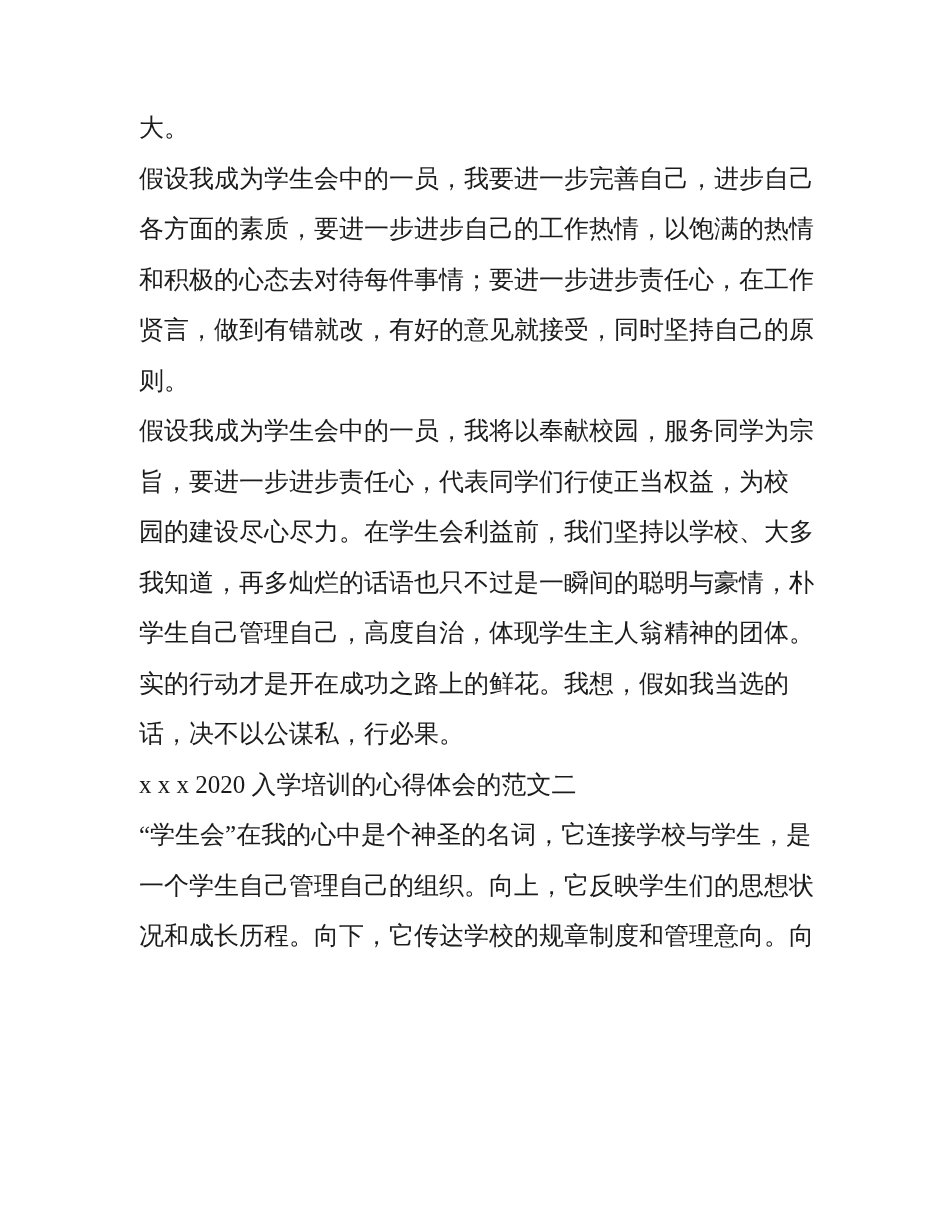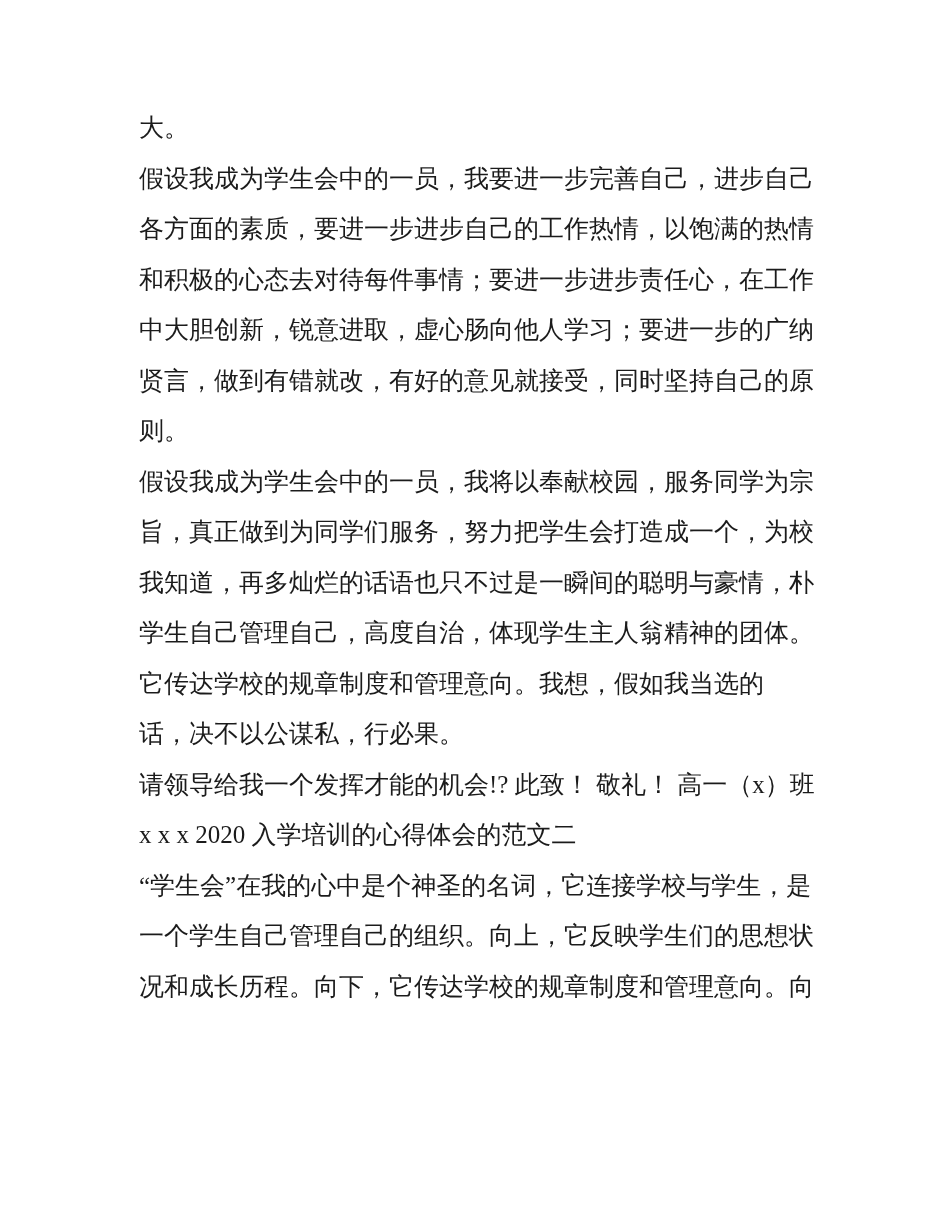--- a/index.html
+++ b/index.html
@@ -34,28 +34,27 @@
 </style>
 </head>
 <body>
 
 <div class="page">
   <div class="textblock">
     <div class="line">大。</div>
     <div class="line">假设我成为学生会中的一员，我要进一步完善自己，进步自己</div>
     <div class="line">各方面的素质，要进一步进步自己的工作热情，以饱满的热情</div>
     <div class="line">和积极的心态去对待每件事情；要进一步进步责任心，在工作</div>
-    <div class="line">中大胆创新，锐意进取，虚心肠向他人学习；要进一步的广纳</div>
     <div class="line">贤言，做到有错就改，有好的意见就接受，同时坚持自己的原</div>
     <div class="line">则。</div>
     <div class="line">假设我成为学生会中的一员，我将以奉献校园，服务同学为宗</div>
-    <div class="line">旨，真正做到为同学们服务，努力把学生会打造成一个，为校</div>
+    <div class="line">旨，要进一步进步责任心，代表同学们行使正当权益，为校</div>
+    <div class="line">园的建设尽心尽力。在学生会利益前，我们坚持以学校、大多</div>
     <div class="line">我知道，再多灿烂的话语也只不过是一瞬间的聪明与豪情，朴</div>
     <div class="line">学生自己管理自己，高度自治，体现学生主人翁精神的团体。</div>
-    <div class="line">它传达学校的规章制度和管理意向。我想，假如我当选的</div>
+    <div class="line">实的行动才是开在成功之路上的鲜花。我想，假如我当选的</div>
     <div class="line">话，决不以公谋私，行必果。</div>
-    <div class="line">请领导给我一个发挥才能的机会!? 此致！ 敬礼！ 高一（x）班</div>
     <div class="line">x x x 2020 入学培训的心得体会的范文二</div>
     <div class="line">“学生会”在我的心中是个神圣的名词，它连接学校与学生，是</div>
     <div class="line">一个学生自己管理自己的组织。向上，它反映学生们的思想状</div>
     <div class="line">况和成长历程。向下，它传达学校的规章制度和管理意向。向</div>
   </div>
 </div>
 
 </body></html>

